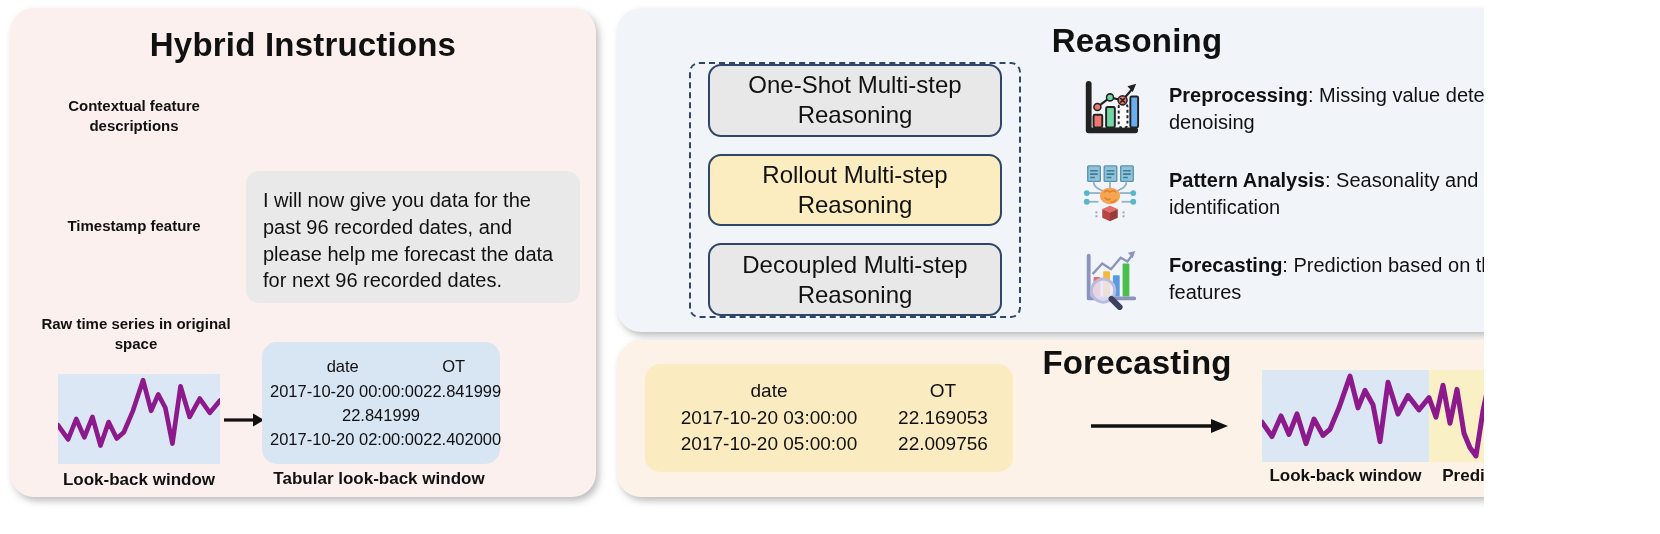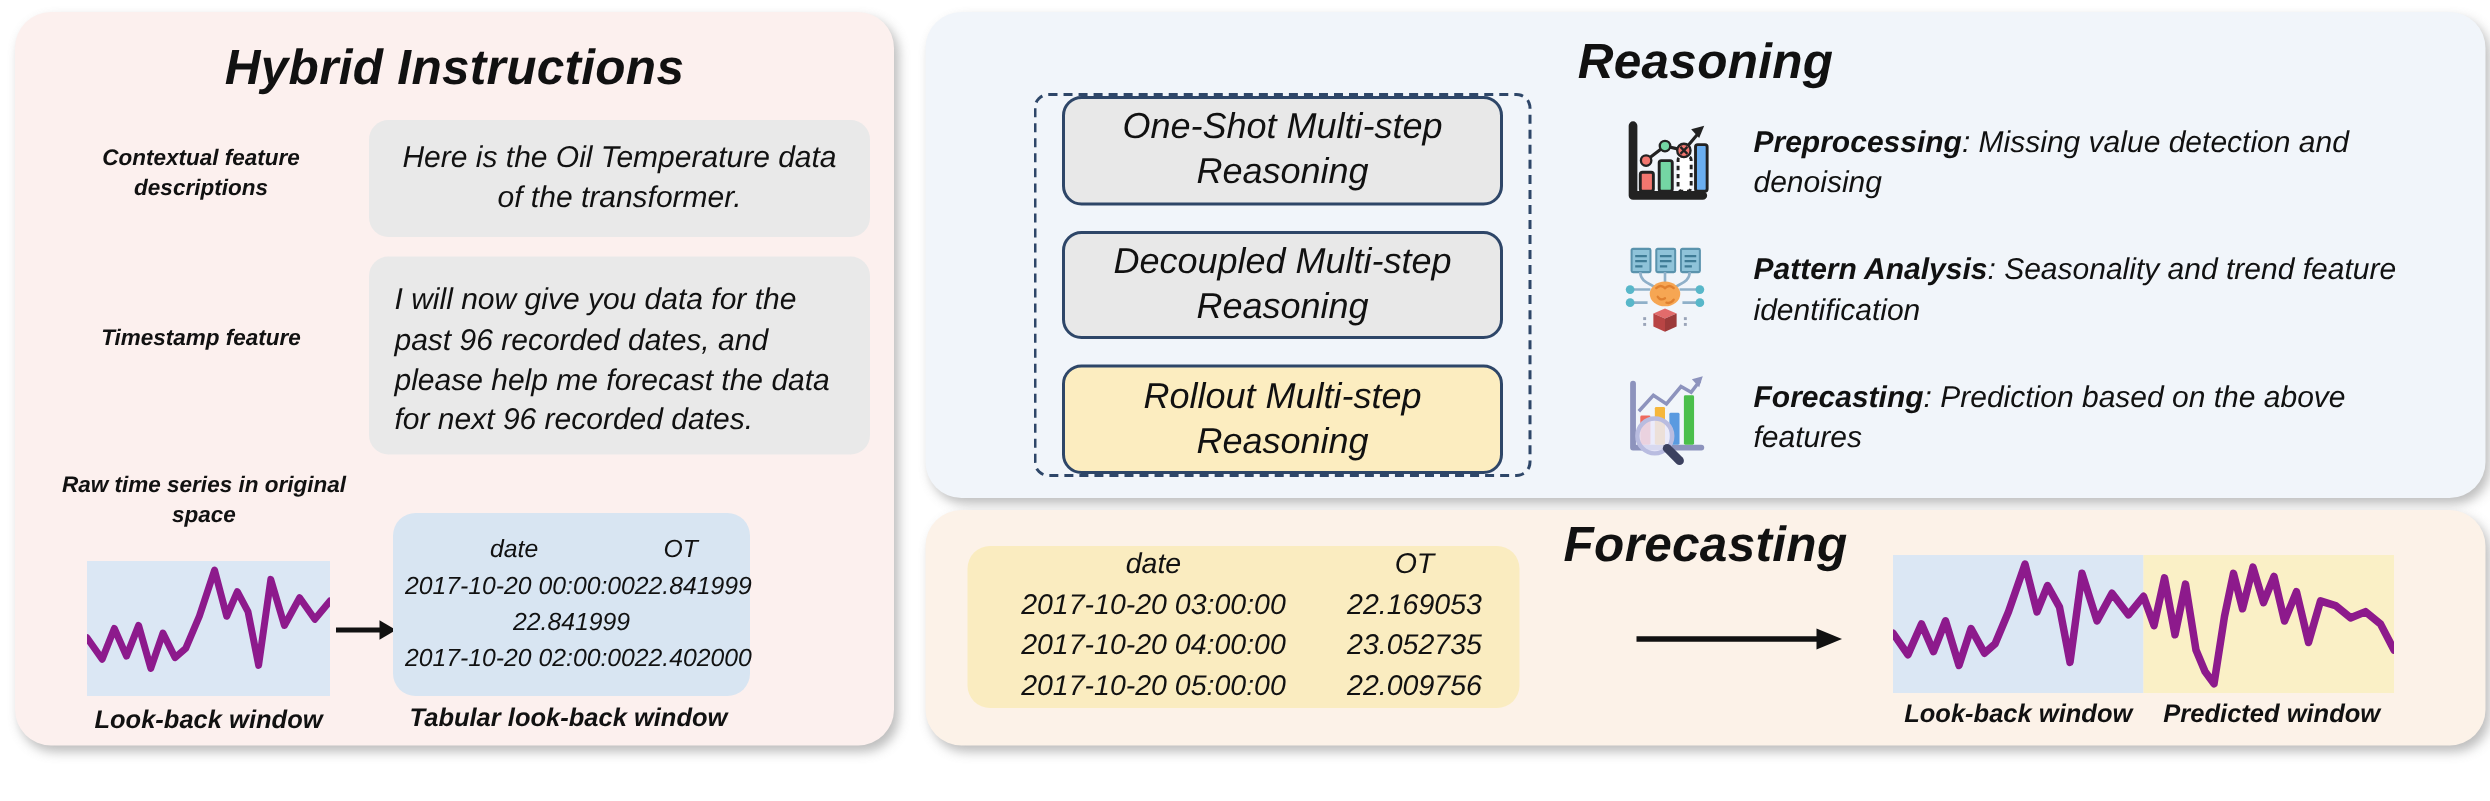--- a/index.html
+++ b/index.html
@@ -1,18 +1,18 @@
 <!DOCTYPE html>
 <html><head>
 <meta charset="utf-8">
 <style>
   * { margin:0; padding:0; box-sizing:border-box; }
   html,body { width:1660px; height:534px; background:#ffffff;
     font-family:"Liberation Sans","DejaVu Sans",sans-serif; color:#111; }
-  .stage { position:relative; width:1660px; height:534px; overflow:hidden;font-style:italic; }
+  .stage { position:relative; width:1484px; height:534px; overflow:hidden; }
 
   .panel { position:absolute; border-radius:24px;
     box-shadow:3px 4px 7px rgba(110,110,110,0.45); }
   .panel-hybrid { left:10px; top:8px; width:586px; height:489px; background:#fcf0ee; }
   .panel-reasoning { left:617px; top:8px; width:1040px; height:324px; background:#f1f5fa; }
   .panel-forecasting { left:617px; top:340px; width:1040px; height:157px; background:#fcf2e8; }
 
   .panel-title { position:absolute; left:0; width:100%; text-align:center;
     font-size:33px; font-weight:bold; letter-spacing:0.2px; }
   .t-hybrid { top:18px; }
@@ -79,23 +79,20 @@
 </style>
 </head>
 <body>
 
 <div class="stage">
 
   <div class="panel panel-hybrid">
     <div class="panel-title t-hybrid">Hybrid Instructions</div>
 
     <div class="side-label lbl-contextual">Contextual feature descriptions</div>
-    <div class="gray-box gbox-1">
-      <span>Here is the Oil Temperature data of the transformer.</span>
-    </div>
 
     <div class="side-label lbl-timestamp">Timestamp feature</div>
     <div class="gray-box gbox-2">
       <span>I will now give you data for the past 96 recorded dates, and please help me forecast the data for next 96 recorded dates.</span>
     </div>
 
     <div class="side-label lbl-raw">Raw time series in original space</div>
 
     <div class="mini-chart">
       <svg viewBox="0 0 160 88" preserveAspectRatio="none">
@@ -129,22 +126,22 @@
       </div>
     </div>
     <div class="caption cap-tabular">Tabular look-back window</div>
   </div>
 
   <div class="panel panel-reasoning">
     <div class="panel-title t-reasoning">Reasoning</div>
 
     <div class="dashed-box">
       <div class="method-box">One-Shot Multi-step Reasoning</div>
+      <div class="method-box method-highlight">Rollout Multi-step Reasoning</div>
       <div class="method-box">Decoupled Multi-step Reasoning</div>
-      <div class="method-box method-highlight">Rollout Multi-step Reasoning</div>
     </div>
 
     <div class="steps">
 
       <div class="step">
         <span class="step-icon">
           <svg viewBox="0 0 64 64">
             <path d="M10 6 V54 H58" fill="none" stroke="#222" stroke-width="6" stroke-linecap="round" stroke-linejoin="round"></path>
             <rect x="15" y="38" width="9" height="13" fill="#f2766f" stroke="#222" stroke-width="2" rx="1.5"></rect>
             <rect x="28" y="30" width="9" height="21" fill="#74d6a4" stroke="#222" stroke-width="2" rx="1.5"></rect>
@@ -235,24 +232,20 @@
     <div class="data-table table-yellow">
       <div class="trow">
         <span class="c-date">date</span>
         <span class="c-val">OT</span>
       </div>
       <div class="trow">
         <span class="c-date">2017-10-20 03:00:00</span>
         <span class="c-val">22.169053</span>
       </div>
       <div class="trow">
-        <span class="c-date">2017-10-20 04:00:00</span>
-        <span class="c-val">23.052735</span>
-      </div>
-      <div class="trow">
         <span class="c-date">2017-10-20 05:00:00</span>
         <span class="c-val">22.009756</span>
       </div>
     </div>
 
     <div class="arrow-big">
       <svg width="140" height="20" viewBox="0 0 140 20">
         <line x1="2" y1="10" x2="123" y2="10" stroke="#111" stroke-width="3.6"></line>
         <polygon points="122,3 139,10 122,17" fill="#111"></polygon>
       </svg>

